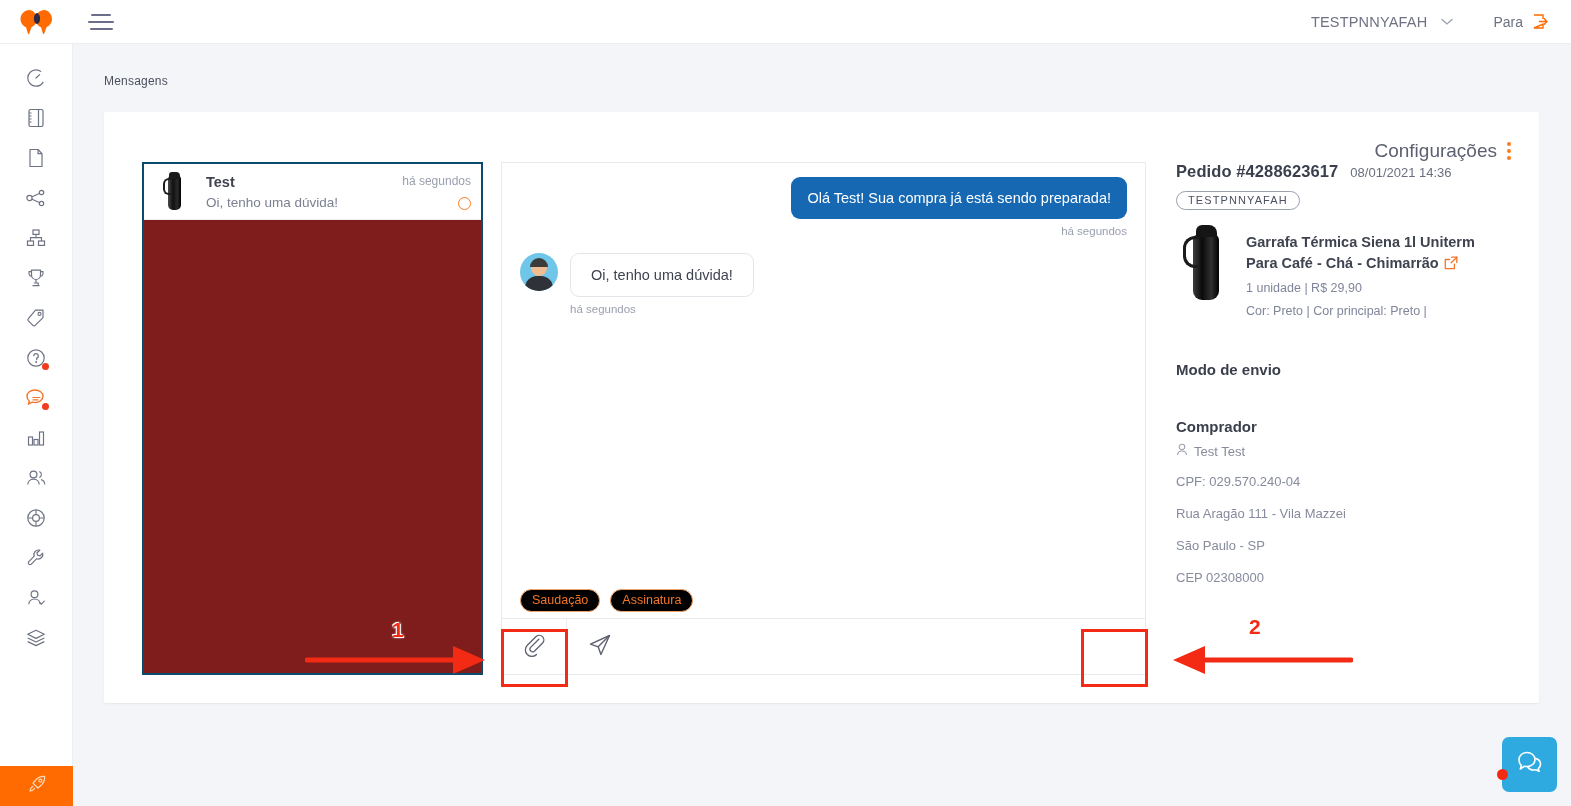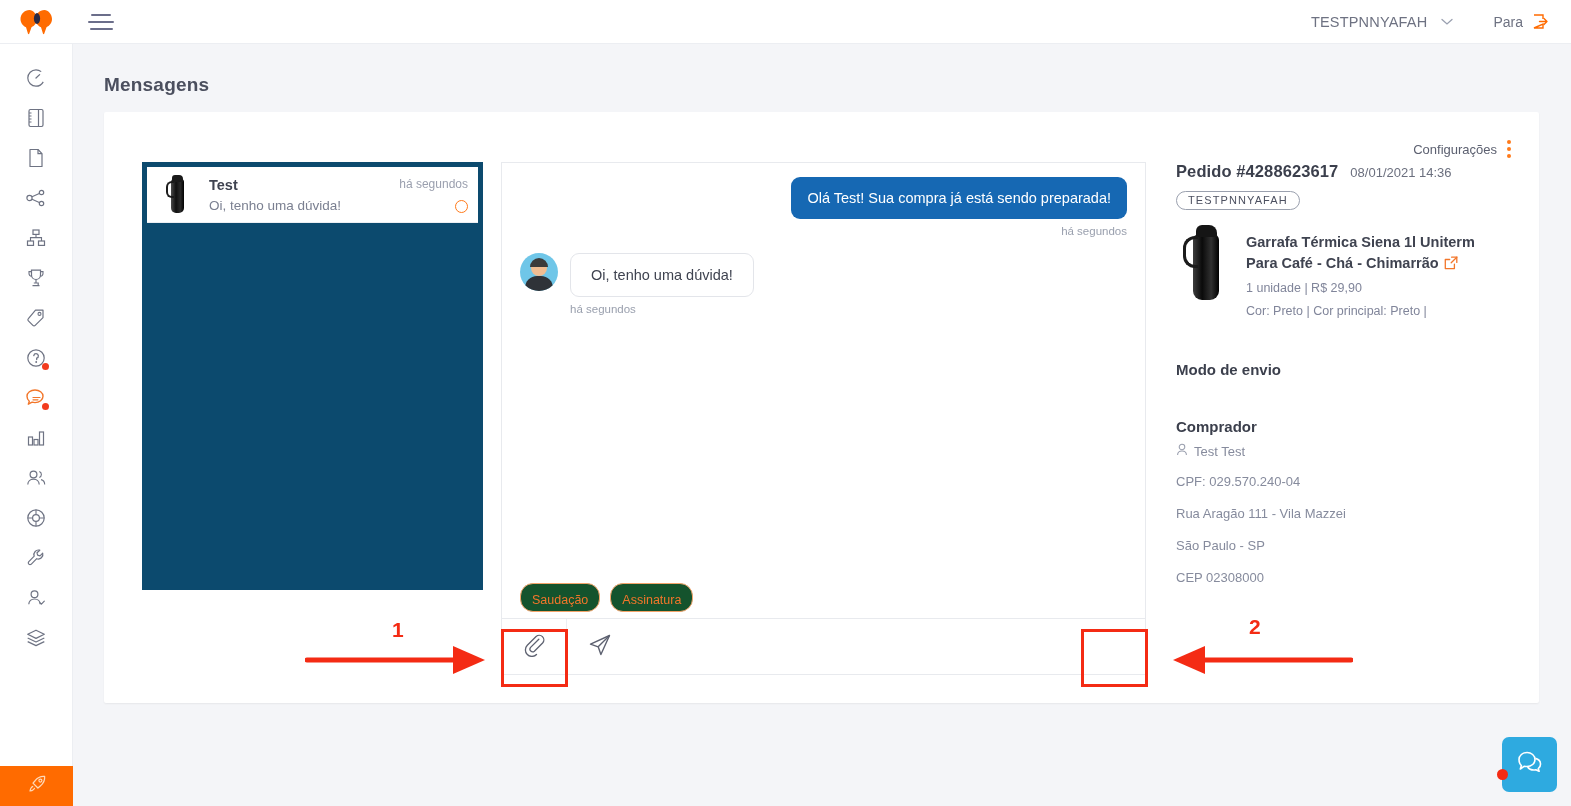--- a/index.html
+++ b/index.html
@@ -48,37 +48,37 @@
   }
   .rocket {
     position: absolute; bottom: 0; left: 0; width: 73px; height: 40px;
     background: #ff6b00; display: flex; align-items: center; justify-content: center;
     cursor: pointer;
   }
 
   
   .page { position: absolute; top: 44px; left: 73px; width: 1498px; height: 762px;
     background: #f4f5f8; }
-  .page-title { font-size: 19px; font-weight: 700; color: #4b4f5e; padding: 30px 0 0 31px; letter-spacing: .2px; }
+  .page-title { font-size: 12px; font-weight: 400; color: #4b4f5e; padding: 30px 0 0 31px; letter-spacing: .2px; }
 
   .card {
     position: absolute; left: 31px; top: 68px; width: 1435px; height: 591px;
     background: #ffffff; border-radius: 2px; box-shadow: 0 1px 2px rgba(0,0,0,.06);
   }
 
   
   .config-row { position: absolute; right: 28px; top: 28px; display: flex; align-items: center; cursor: pointer; }
-  .config-label { font-size: 13px; color: #5c6070; }
+  .config-label { font-size: 19px; color: #5c6070; }
   .kebab { display: flex; flex-direction: column; gap: 3px; margin-left: 10px; }
   .kebab span { width: 4px; height: 4px; border-radius: 50%; background: #ff7a1a; display:block; }
 
   
   .convlist {
-    position: absolute; left: 38px; top: 50px; width: 341px; height: 428px;
-    border: 5px solid #0c4a6e; background: #0c4a6e;
+    position: absolute; left: 38px; top: 50px; width: 341px; height: 513px;
+    border: 2px solid #0c4a6e; background: #7f1d1d;
   }
   .conv-item {
     display: flex; align-items: flex-start; height: 56px; padding: 8px 10px 8px 10px;
     border-bottom: 1px solid #eceef2; cursor: pointer; background: #fff;
   }
   .conv-thumb { width: 40px; height: 40px; flex: 0 0 40px; margin-top: 1px;
     background: #fff; display: flex; align-items: center; justify-content: center; }
   .bottle {
     width: 13px; height: 34px; border-radius: 3px 3px 5px 5px;
     background: linear-gradient(90deg,#4a4a4a 0%, #101010 38%, #2a2a2a 72%, #000 100%);
@@ -120,21 +120,21 @@
   .av-body { position: absolute; left: 5px; top: 23px; width: 28px; height: 18px; border-radius: 12px 12px 0 0; background: #2f3338; }
   .bubble-in {
     margin-left: 12px; background: #fff; border: 1px solid #e3e5ea;
     border-radius: 9px; padding: 11px 20px; font-size: 14.5px; color: #3f4350; line-height: 20px;
   }
   .time-left { font-size: 11.5px; color: #9aa0ae; margin: 6px 0 0 50px; }
 
   .chat-tags { padding: 0 18px 6px 18px; display: flex; gap: 10px; }
   .tag {
     border: 1px solid #f4a46a; color: #f2762a; font-size: 12.5px;
-    border-radius: 13px; padding: 9px 11px 4px 11px; background: #14532d; cursor: pointer;
+    border-radius: 13px; padding: 3px 11px 4px 11px; background: #000000; cursor: pointer;
   }
   .composer { display: flex; align-items: stretch; border-top: 1px solid #e8eaee; height: 56px; }
   .attach-btn {
     width: 65px; display: flex; align-items: center; justify-content: center;
     border-right: 1px solid #eceef2; cursor: pointer;
   }
   .msg-input {
     flex: 1; border: none; outline: none; font-size: 14.5px; color: #3f4350;
     padding: 0 16px; font-family: "Liberation Sans", sans-serif; background: transparent;
   }

